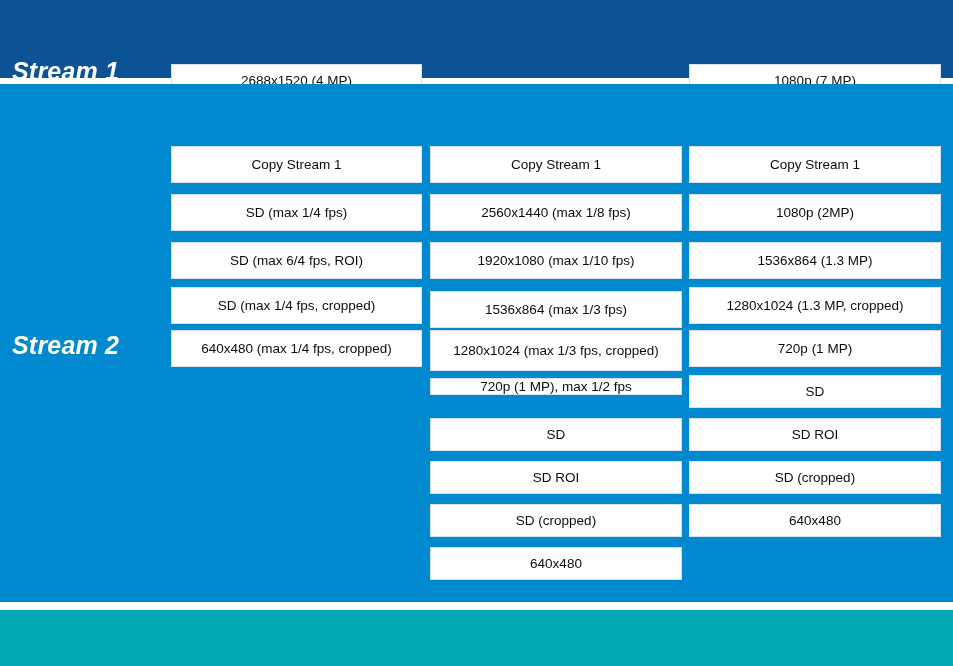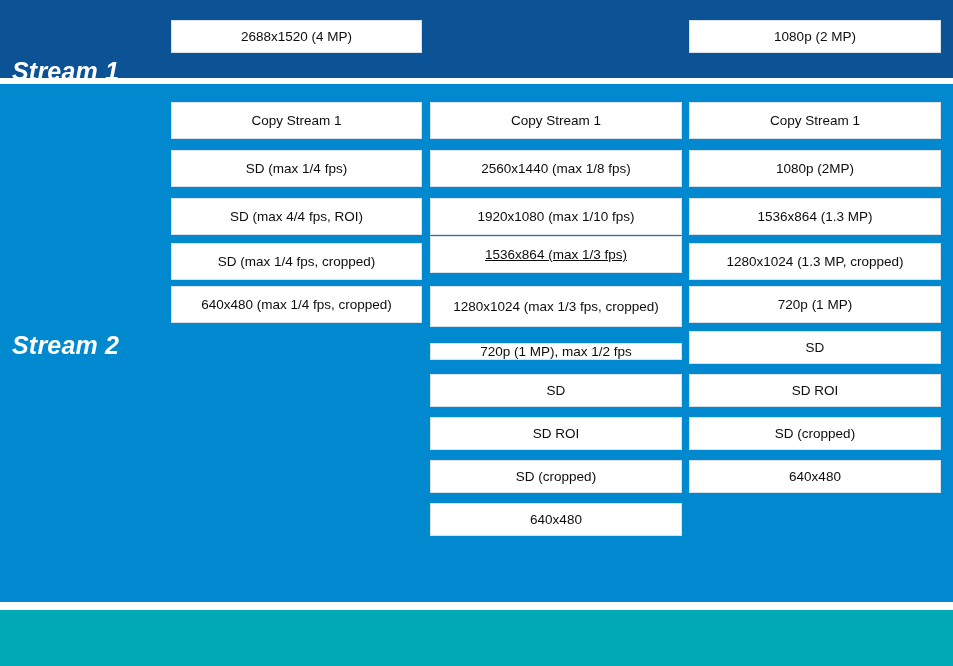--- a/index.html
+++ b/index.html
@@ -66,20 +66,21 @@
     border: 1px solid #d9e2ea;
     box-sizing: border-box;
     display: flex;
     align-items: center;
     justify-content: center;
     text-align: center;
     color: #0d0d0d;
     font-size: 13.5px;
     line-height: 1.15;
     padding: 2px 6px;
+    margin-top: 44px;
   }
 
   
   .col1 { left: 171px; width: 251px; }
   .col2 { left: 430px; width: 252px; }
   .col3 { left: 689px; width: 252px; }
 
   
   .s1row { top: 20px; height: 33px; }
 
@@ -88,37 +89,37 @@
 </style>
 </head>
 <body>
 
 <div id="canvas">
 
   <div class="band band-stream1"></div>
   <div class="stream-label label-s1">Stream 1</div>
 
   <div class="box col1 s1row">2688x1520 (4 MP)</div>
-  <div class="box col3 s1row">1080p (2 MP)</div>
+  <div class="box col3 s1row">1080p (7 MP)</div>
 
   <div class="band band-stream2"></div>
   <div class="stream-label label-s2">Stream 2</div>
 
   <div class="box col1" style="top:102px;height:37px;">Copy Stream 1</div>
   <div class="box col1" style="top:150px;height:37px;">SD (max 1/4 fps)</div>
-  <div class="box col1" style="top:198px;height:37px;">SD (max 4/4 fps, ROI)</div>
+  <div class="box col1" style="top:198px;height:37px;">SD (max 6/4 fps, ROI)</div>
   <div class="box col1" style="top:243px;height:37px;">SD (max 1/4 fps, cropped)</div>
   <div class="box col1" style="top:286px;height:37px;">640x480 (max 1/4 fps, cropped)</div>
 
   <div class="box col2" style="top:102px;height:37px;">Copy Stream 1</div>
   <div class="box col2" style="top:150px;height:37px;">2560x1440 (max 1/8 fps)</div>
   <div class="box col2" style="top:198px;height:37px;">1920x1080 (max 1/10 fps)</div>
-  <div class="box col2" style="top:236px;height:37px;text-decoration:underline;">1536x864 (max 1/3 fps)</div>
+  <div class="box col2" style="top:247px;height:37px;">1536x864 (max 1/3 fps)</div>
   <div class="box col2" style="top:286px;height:41px;">1280x1024 (max 1/3 fps, cropped)</div>
-  <div class="box col2" style="top:343px;height:17px;">720p (1 MP), max 1/2 fps</div>
+  <div class="box col2" style="top:334px;height:17px;">720p (1 MP), max 1/2 fps</div>
   <div class="box col2" style="top:374px;height:33px;">SD</div>
   <div class="box col2" style="top:417px;height:33px;">SD ROI</div>
   <div class="box col2" style="top:460px;height:33px;">SD (cropped)</div>
   <div class="box col2" style="top:503px;height:33px;">640x480</div>
 
   <div class="box col3" style="top:102px;height:37px;">Copy Stream 1</div>
   <div class="box col3" style="top:150px;height:37px;">1080p (2MP)</div>
   <div class="box col3" style="top:198px;height:37px;">1536x864 (1.3 MP)</div>
   <div class="box col3" style="top:243px;height:37px;">1280x1024 (1.3 MP, cropped)</div>
   <div class="box col3" style="top:286px;height:37px;">720p (1 MP)</div>

